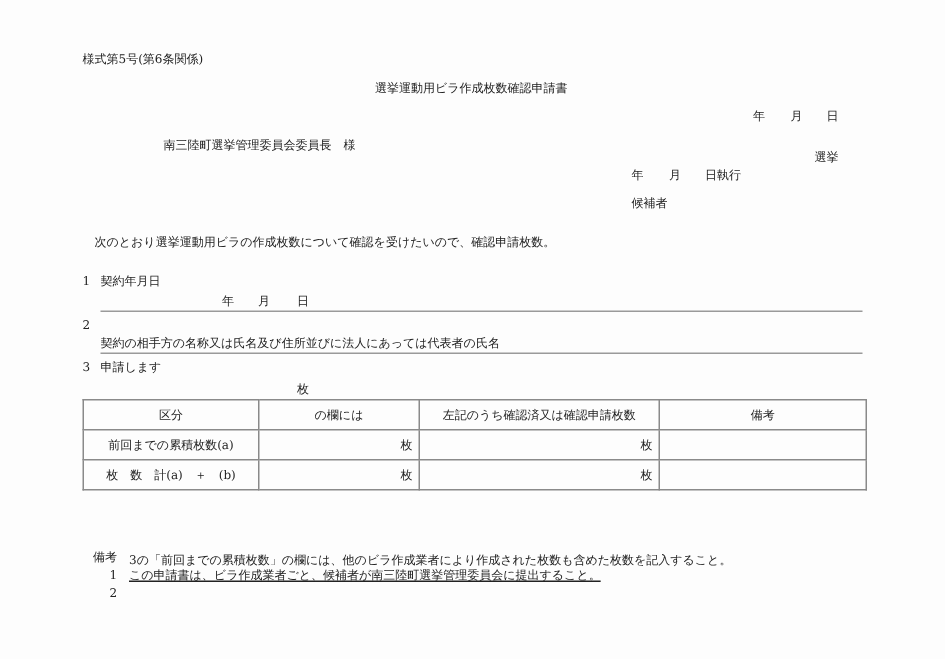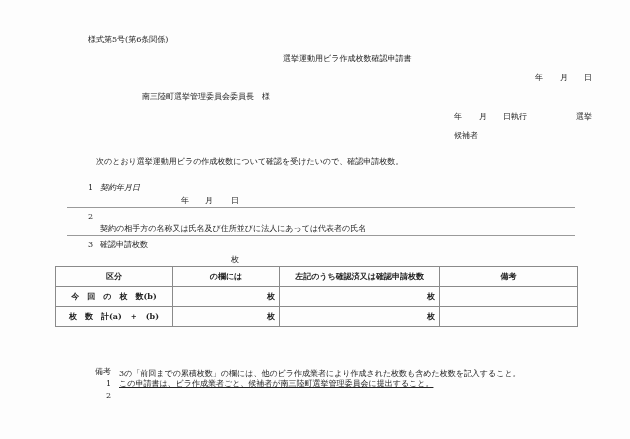--- a/index.html
+++ b/index.html
@@ -1,27 +1,27 @@
 <!DOCTYPE html>
 <html><head>
   <meta charset="utf-8">
   <style>
     html, body { margin: 0; padding: 0; }
     body {
       width: 630px; height: 439px; background: #fdfdfd; position: relative; overflow: hidden;
       font-family: "DejaVu Serif", "Liberation Serif", serif; color: #222; font-size: 8px;
     }
-    .abs { position: absolute; white-space: nowrap; line-height: 10px; margin-left: 33px; }
+    .abs { position: absolute; white-space: nowrap; line-height: 10px; }
     .hline { position: absolute; height: 1px; background: #9a9a9a; }
     table.tbl {
       position: absolute; left: 55px; top: 266px; width: 522px;
       border-collapse: collapse; table-layout: fixed; font-size: 8px;
     }
     table.tbl td, table.tbl th {
-      border: 1px solid #8a8a8a; height: 19px; padding: 0 4px; font-weight: bold; margin-top: 48px;
+      border: 1px solid #8a8a8a; height: 19px; padding: 0 4px; font-weight: normal; margin-top: 48px;
     }
     table.tbl th { text-align: center; }
     td.label { text-align: center; }
     td.unit { text-align: right; padding-right: 6px; }
   </style>
 </head>
 <body>
 
 <div class="abs" style="left:55px; top:35px;">様式第5号(第6条関係)</div>
 <div class="abs" style="left:250px; top:54px;">選挙運動用ビラ作成枚数確認申請書</div>
@@ -31,63 +31,63 @@
   <span class="abs" style="left:527px; top:73px;">月</span>
   <span class="abs" style="left:551px; top:73px;">日</span>
 </div>
 
 <div class="abs" style="left:63px; top:92px;padding-left:46px;">南三陸町選挙管理委員会委員長　様</div>
 
 <div>
   <span class="abs" style="left:421px; top:112px;">年</span>
   <span class="abs" style="left:446px; top:112px;">月</span>
   <span class="abs" style="left:470px; top:112px;">日執行</span>
-  <span class="abs" style="left:543px; top:112px;">選挙</span>
+  <span class="abs" style="left:543px; top:100px;">選挙</span>
 </div>
 <div class="abs" style="left:421px; top:131px;">候補者</div>
 
 <div class="abs" style="left:63px; top:157px;">次のとおり選挙運動用ビラの作成枚数について確認を受けたいので、確認申請枚数。</div>
 
 <div>
   <span class="abs" style="left:55px; top:183px;">1</span>
-  <span class="abs" style="left:67px; top:183px;font-style:italic;">契約年月日</span>
+  <span class="abs" style="left:67px; top:183px;">契約年月日</span>
   <span class="abs" style="left:148px; top:196px;">年</span>
   <span class="abs" style="left:172px; top:196px;">月</span>
   <span class="abs" style="left:198px; top:196px;">日</span>
 </div>
 <div class="hline" style="left:67px; top:207px; width:508px;"></div>
 
 <div>
   <span class="abs" style="left:55px; top:212px;">2</span>
   <span class="abs" style="left:67px; top:224px;">契約の相手方の名称又は氏名及び住所並びに法人にあっては代表者の氏名</span>
 </div>
 <div class="hline" style="left:67px; top:235px; width:508px;"></div>
 
 <div>
   <span class="abs" style="left:55px; top:240px;">3</span>
-  <span class="abs" style="left:67px; top:240px;">確認申請枚数</span>
+  <span class="abs" style="left:67px; top:240px;">申請します</span>
   <span class="abs" style="left:198px; top:255px;">枚</span>
 </div>
 
 <table class="tbl">
   <colgroup>
     <col style="width:117px">
       <col style="width:107px">
       <col style="width:160px">
       <col style="width:138px">
   </colgroup>
   <tbody>
       <tr>
     <th>区分</th>
     <th>の欄には</th>
     <th>左記のうち確認済又は確認申請枚数</th>
     <th>備考</th>
   </tr>
   <tr>
-    <td class="label">今　回　の　枚　数(b)</td>
+    <td class="label">前回までの累積枚数(a)</td>
     <td class="unit">枚</td>
     <td class="unit">枚</td>
     <td></td>
   </tr>
   <tr>
     <td class="label">枚　数　計(a)　＋　(b)</td>
     <td class="unit">枚</td>
     <td class="unit">枚</td>
     <td></td>
   </tr>

